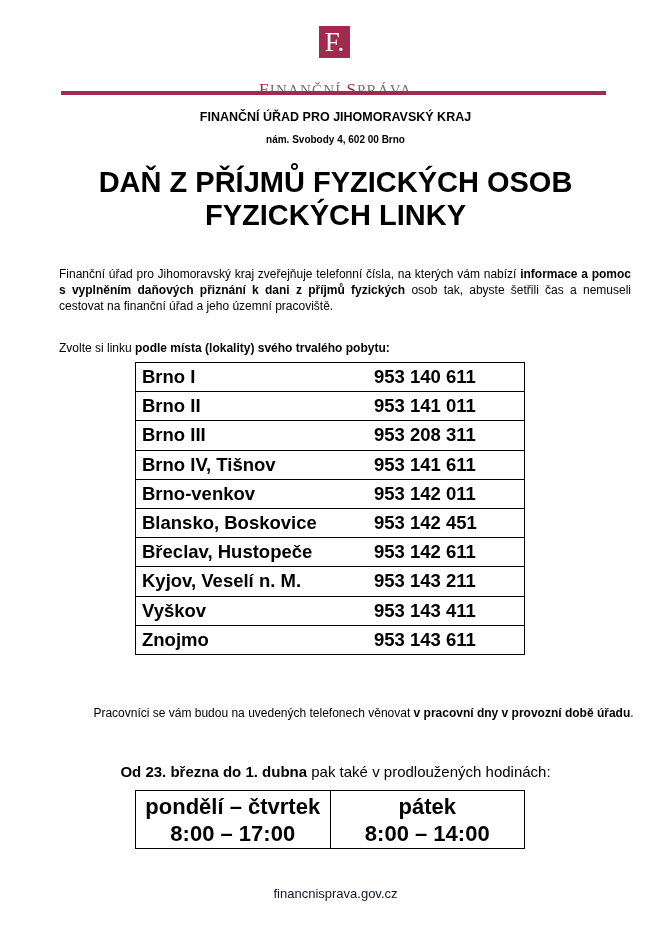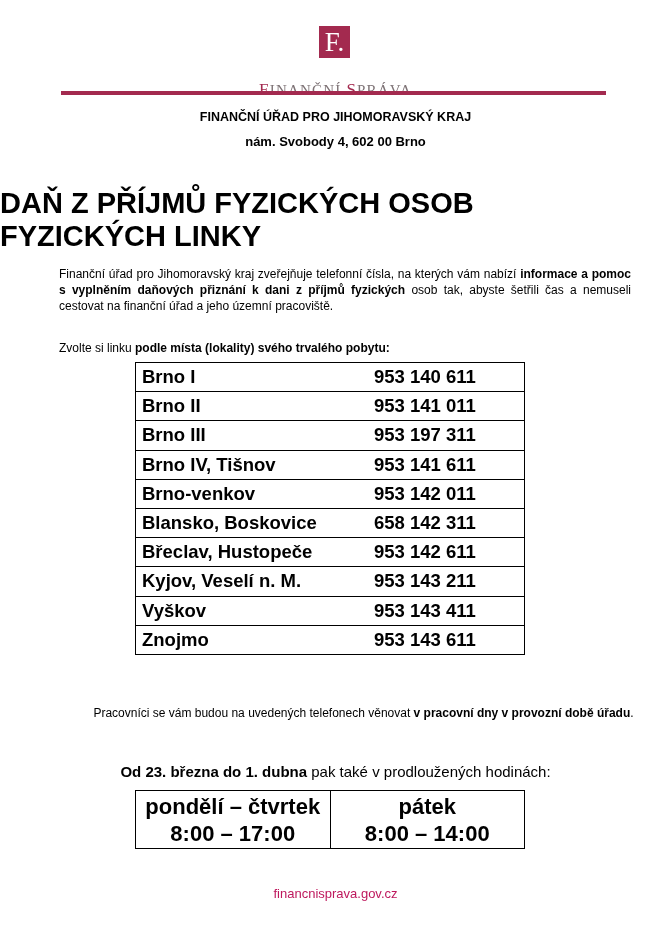--- a/index.html
+++ b/index.html
@@ -11,23 +11,23 @@
   .logo-mark { left: 319px; top: 26px; width: 31px; height: 32px; background: #a32a4f;
                color: #fff; font-family: "Liberation Serif", serif; font-size: 27px;
                line-height: 32px; text-align: center; }
   .logo-text { left: 200px; width: 271px; top: 60px; text-align: center;
                font-family: "Liberation Serif", serif; font-size: 15px; letter-spacing: 1.2px;
                color: #7d7275; margin-top: 20px; }
   .logo-text .cap { color: #a32a4f; font-size: 17px; }
   .rule { left: 61px; top: 91px; width: 545px; height: 4px; background: #a32a4f; }
 
   .office { left: 0; width: 671px; top: 110px; text-align: center; font-weight: bold; font-size: 12.5px; }
-  .address { left: 0; width: 671px; top: 134px; text-align: center; font-weight: bold; font-size: 13px; }
+  .address { left: 0; width: 671px; top: 134px; text-align: center; font-weight: bold; font-size: 10px; }
 
-  .title { left: 0; width: 671px; top: 187px; font-weight: bold;
+  .title { left: 0; width: 671px; top: 166px; text-align: center; font-weight: bold;
            font-size: 29px; line-height: 33px; }
 
   .intro { left: 59px; width: 572px; top: 266px; font-size: 12px; line-height: 16px; text-align: justify; }
   .intro b { font-weight: bold; }
 
   .choose { left: 59px; top: 341px; font-size: 12px; }
 
   .lines { left: 135px; top: 362px; width: 390px; border: 1.5px solid #000; border-collapse: collapse; }
   .lines td { font-weight: bold; font-size: 18.5px; height: 28.2px; padding: 0 0 0 6px;
               border-top: 1.5px solid #000; line-height: 28px; white-space: nowrap; }
@@ -35,21 +35,21 @@
   .lines td.num { padding-left: 0; width: 150px; }
 
   .note { left: 0; width: 671px; top: 706px; text-align: center; font-size: 12px; padding-left: 28px; }
   .ext { left: 0; width: 671px; top: 763px; text-align: center; font-size: 15px; }
 
   .hours { left: 135px; top: 790px; width: 390px; border: 1.5px solid #000; border-collapse: collapse; }
   .hours td { border-left: 1.5px solid #000; text-align: center; font-weight: bold;
               font-size: 22px; line-height: 27px; padding: 2px 0 1px 0; width: 50%; }
   .hours td:first-child { border-left: none; width: 212px; }
 
-  .footer { left: 0; width: 671px; top: 886px; text-align: center; font-size: 13px; color: #be185d; }
+  .footer { left: 0; width: 671px; top: 886px; text-align: center; font-size: 13px; color: #0f172a; }
 </style>
 </head>
 <body>
 
 <div class="abs logo-mark">F.</div>
 <div class="abs logo-text"><span class="cap">F</span><span>INANČNÍ </span><span class="cap">S</span><span>PRÁVA</span></div>
 <div class="abs rule"></div>
 
 <div class="abs office">FINANČNÍ ÚŘAD PRO JIHOMORAVSKÝ KRAJ</div>
 <div class="abs address">nám. Svobody 4, 602 00 Brno</div>
@@ -68,33 +68,33 @@
       <tr>
         <td>Brno I</td>
         <td class="num">953 140 611</td>
       </tr>
       <tr>
         <td>Brno II</td>
         <td class="num">953 141 011</td>
       </tr>
       <tr>
         <td>Brno III</td>
-        <td class="num">953 197 311</td>
+        <td class="num">953 208 311</td>
       </tr>
       <tr>
         <td>Brno IV, Tišnov</td>
         <td class="num">953 141 611</td>
       </tr>
       <tr>
         <td>Brno-venkov</td>
         <td class="num">953 142 011</td>
       </tr>
       <tr>
         <td>Blansko, Boskovice</td>
-        <td class="num">658 142 311</td>
+        <td class="num">953 142 451</td>
       </tr>
       <tr>
         <td>Břeclav, Hustopeče</td>
         <td class="num">953 142 611</td>
       </tr>
       <tr>
         <td>Kyjov, Veselí n. M.</td>
         <td class="num">953 143 211</td>
       </tr>
       <tr>

